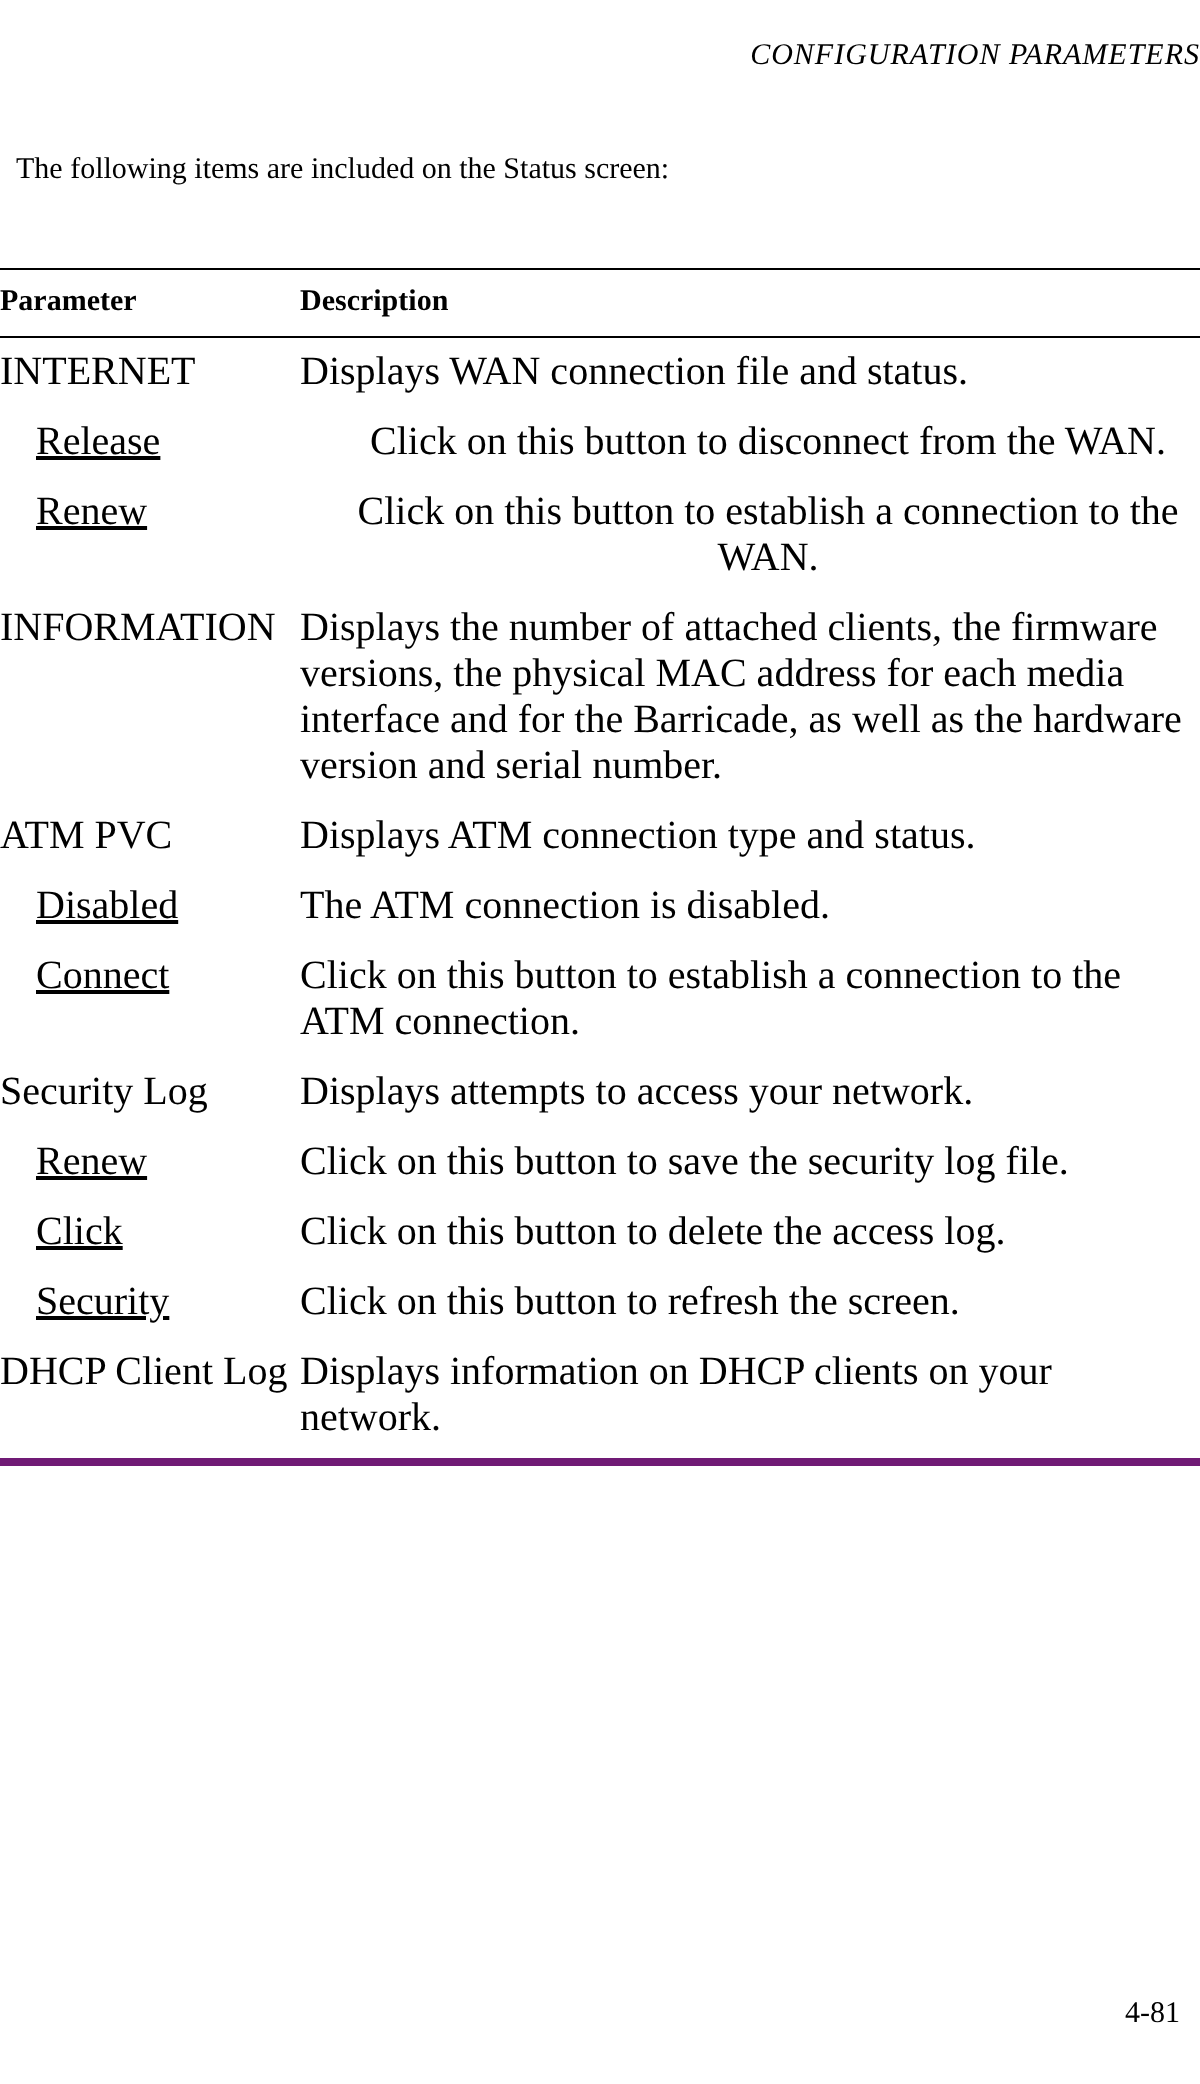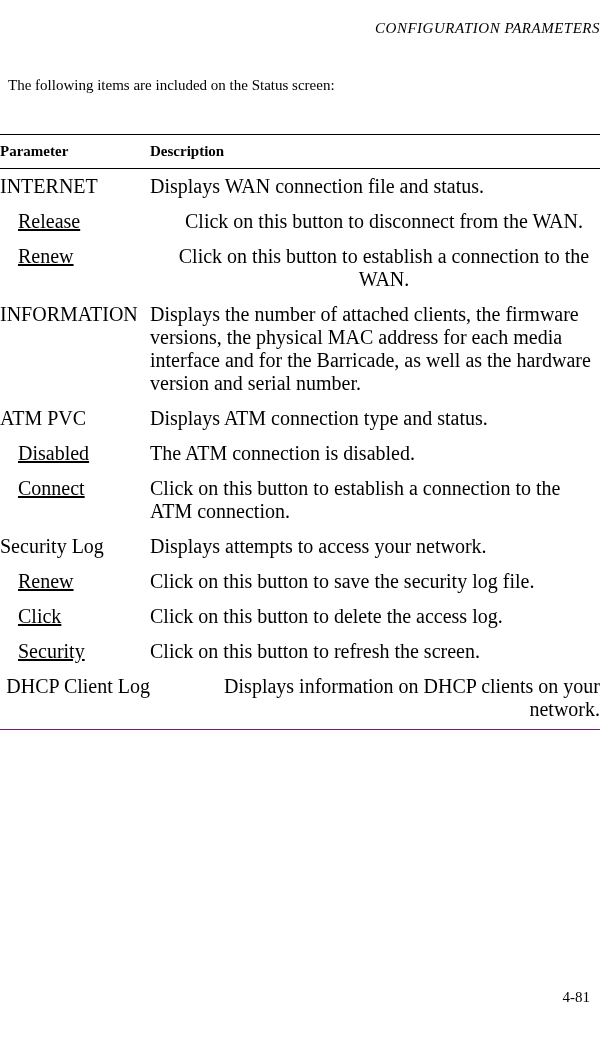--- a/index.html
+++ b/index.html
@@ -57,27 +57,26 @@
     }
     .indent {
       padding-left: 18px !important;
       text-decoration: underline;
     }
     .desc-indent {
       padding-left: 18px !important;
       text-align: center;
     }
     .last-row td {
-      border-bottom: 1px solid #701a75;
+      border-bottom: 4px solid #701a75;
       padding-bottom: 8px;
-      text-align: right;
     }
     .page-number {
       position: absolute;
-      bottom: 36px;
+      bottom: 26px;
       right: 10px;
       font-size: 15px;
     }
   </style>
 </head>
 <body>
 
 <div class="header-title">CONFIGURATION PARAMETERS</div>
 
 <div class="intro-text">The following items are included on the Status screen:</div>

